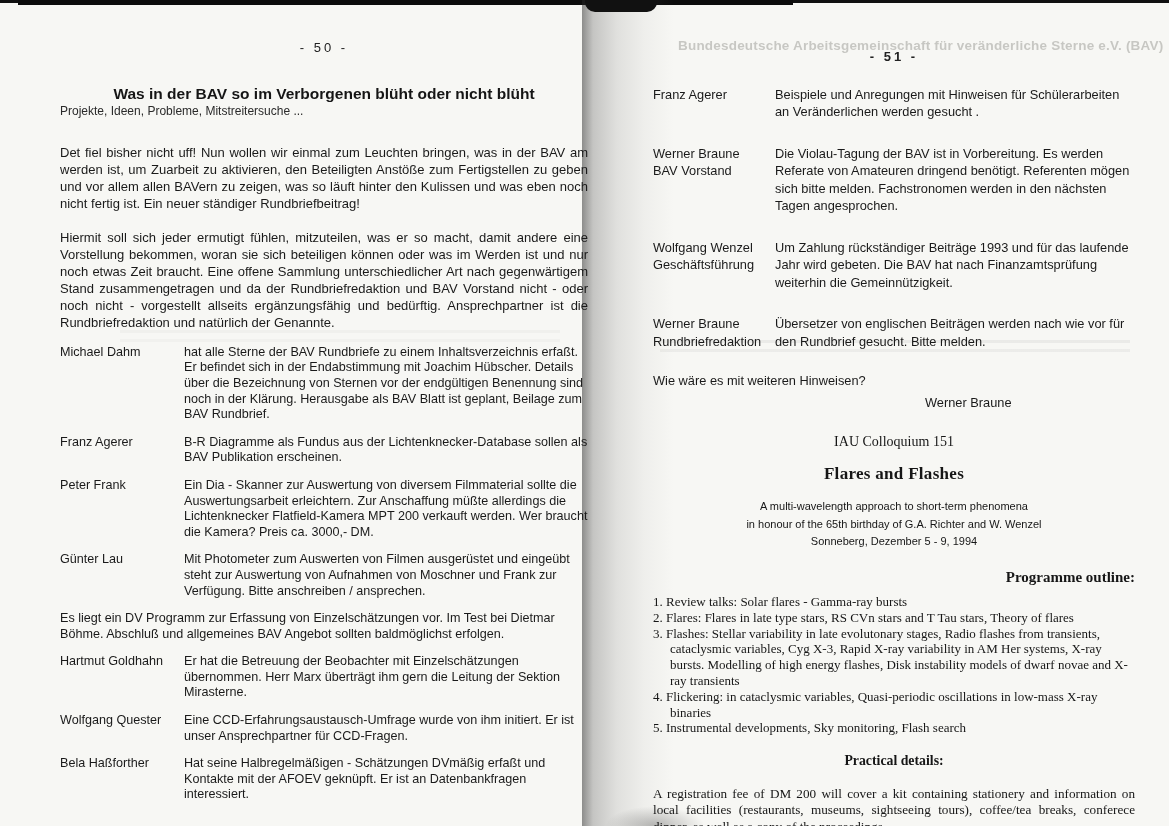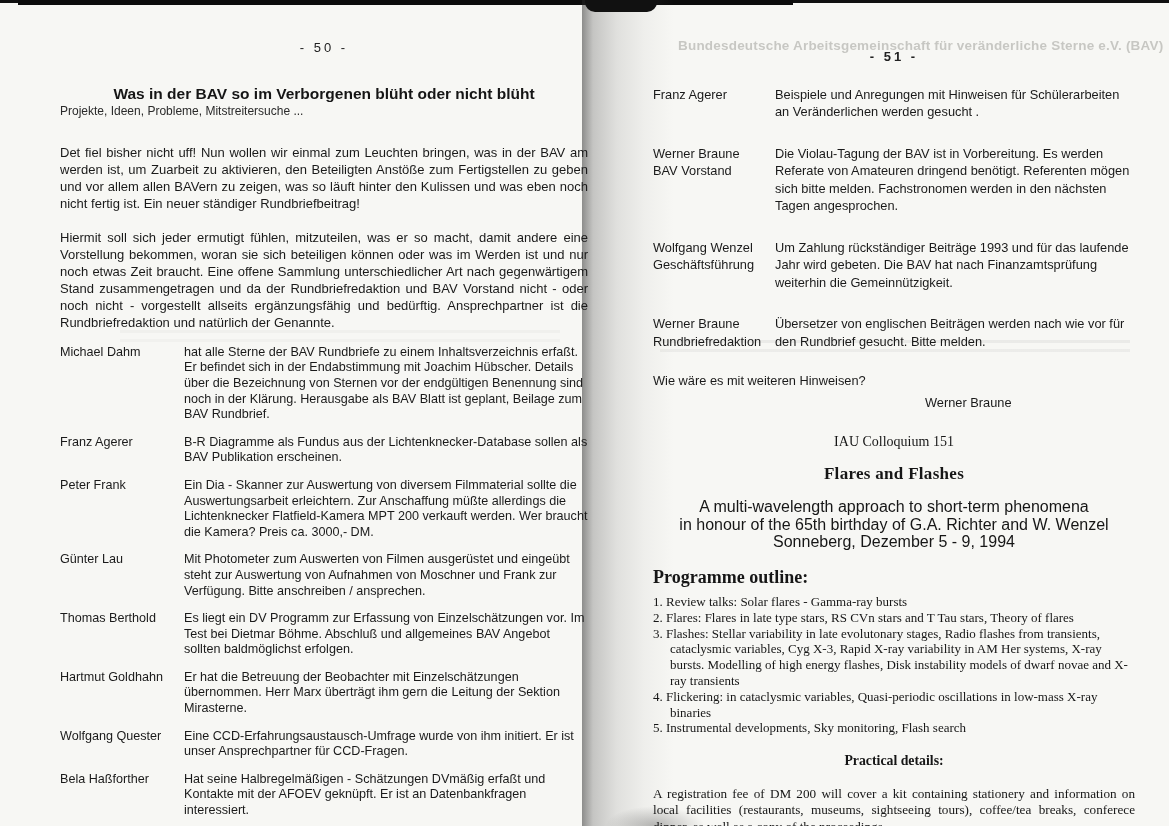--- a/index.html
+++ b/index.html
@@ -103,23 +103,23 @@
 
   .colloquium { font-family: "Liberation Serif", serif; color: #161616; }
   .col-heading { margin-top: 22px; text-align: center; font-size: 14px; }
   .col-title {
     margin-top: 14px; text-align: center;
     font-weight: bold; font-size: 17px; letter-spacing: 0.3px;
   }
   .col-sub {
     margin-top: 16px; text-align: center;
     font-family: "Liberation Sans", sans-serif;
-    font-size: 16px; line-height: 17.5px;
-  }
-  .col-prog-heading { margin-top: 18px; text-align: left; font-weight: bold; font-size: 18px; }
+    font-size: 11px; line-height: 17.5px;
+  }
+  .col-prog-heading { margin-top: 18px; text-align: right; font-weight: bold; font-size: 15px; }
   .prog-list { margin-top: 8px; font-size: 13px; line-height: 15.8px; }
   .prog-item { padding-left: 17px; text-indent: -17px; text-align: left; }
   .col-practical-heading { margin-top: 16px; text-align: center; font-weight: bold; font-size: 13.8px; }
   .practical { margin-top: 16px; font-size: 13.2px; line-height: 16.6px; }
   .practical p { margin: 0; text-align: justify; }
 </style>
 </head>
 <body>
 
 <div class="scan-root">
@@ -153,21 +153,20 @@
       </div>
       <div class="entry-50">
         <div class="e-name">Peter Frank</div>
         <div class="e-text">Ein  Dia - Skanner  zur  Auswertung von diversem Filmmaterial sollte die Auswertungsarbeit erleichtern. Zur Anschaffung müßte allerdings die Lichtenknecker Flatfield-Kamera MPT 200 verkauft werden. Wer braucht die Kamera?  Preis ca. 3000,- DM.</div>
       </div>
       <div class="entry-50">
         <div class="e-name">Günter Lau</div>
         <div class="e-text">Mit Photometer  zum Auswerten von Filmen ausgerüstet und eingeübt steht zur Auswertung von Aufnahmen von Moschner und Frank zur Verfügung. Bitte anschreiben / ansprechen.</div>
       </div>
       <div class="entry-50">
-        <div class="e-name">Thomas Berthold</div>
         <div class="e-text">Es liegt ein DV  Programm  zur Erfassung von Einzelschätzungen vor. Im Test bei Dietmar Böhme. Abschluß und allgemeines BAV Angebot sollten baldmöglichst erfolgen.</div>
       </div>
       <div class="entry-50">
         <div class="e-name">Hartmut Goldhahn</div>
         <div class="e-text">Er hat die Betreuung der Beobachter mit Einzelschätzungen übernommen. Herr Marx überträgt ihm gern die Leitung der Sektion Mirasterne.</div>
       </div>
       <div class="entry-50">
         <div class="e-name">Wolfgang Quester</div>
         <div class="e-text">Eine CCD-Erfahrungsaustausch-Umfrage wurde von ihm initiert. Er ist unser Ansprechpartner für CCD-Fragen.</div>
       </div>

